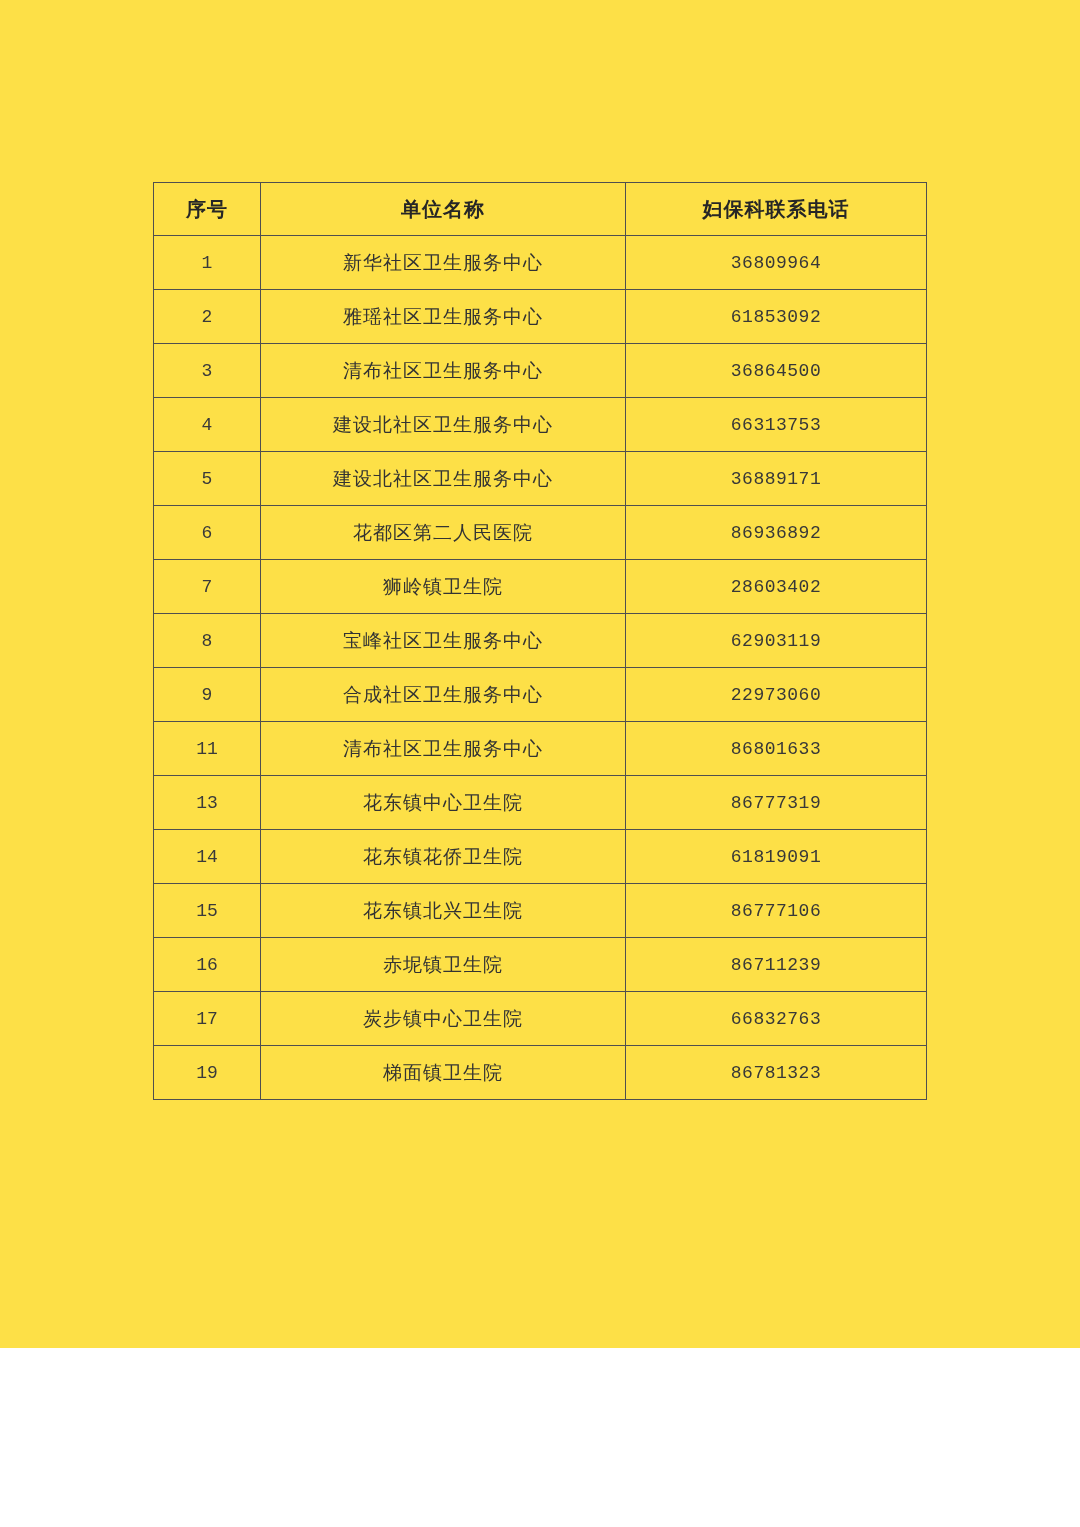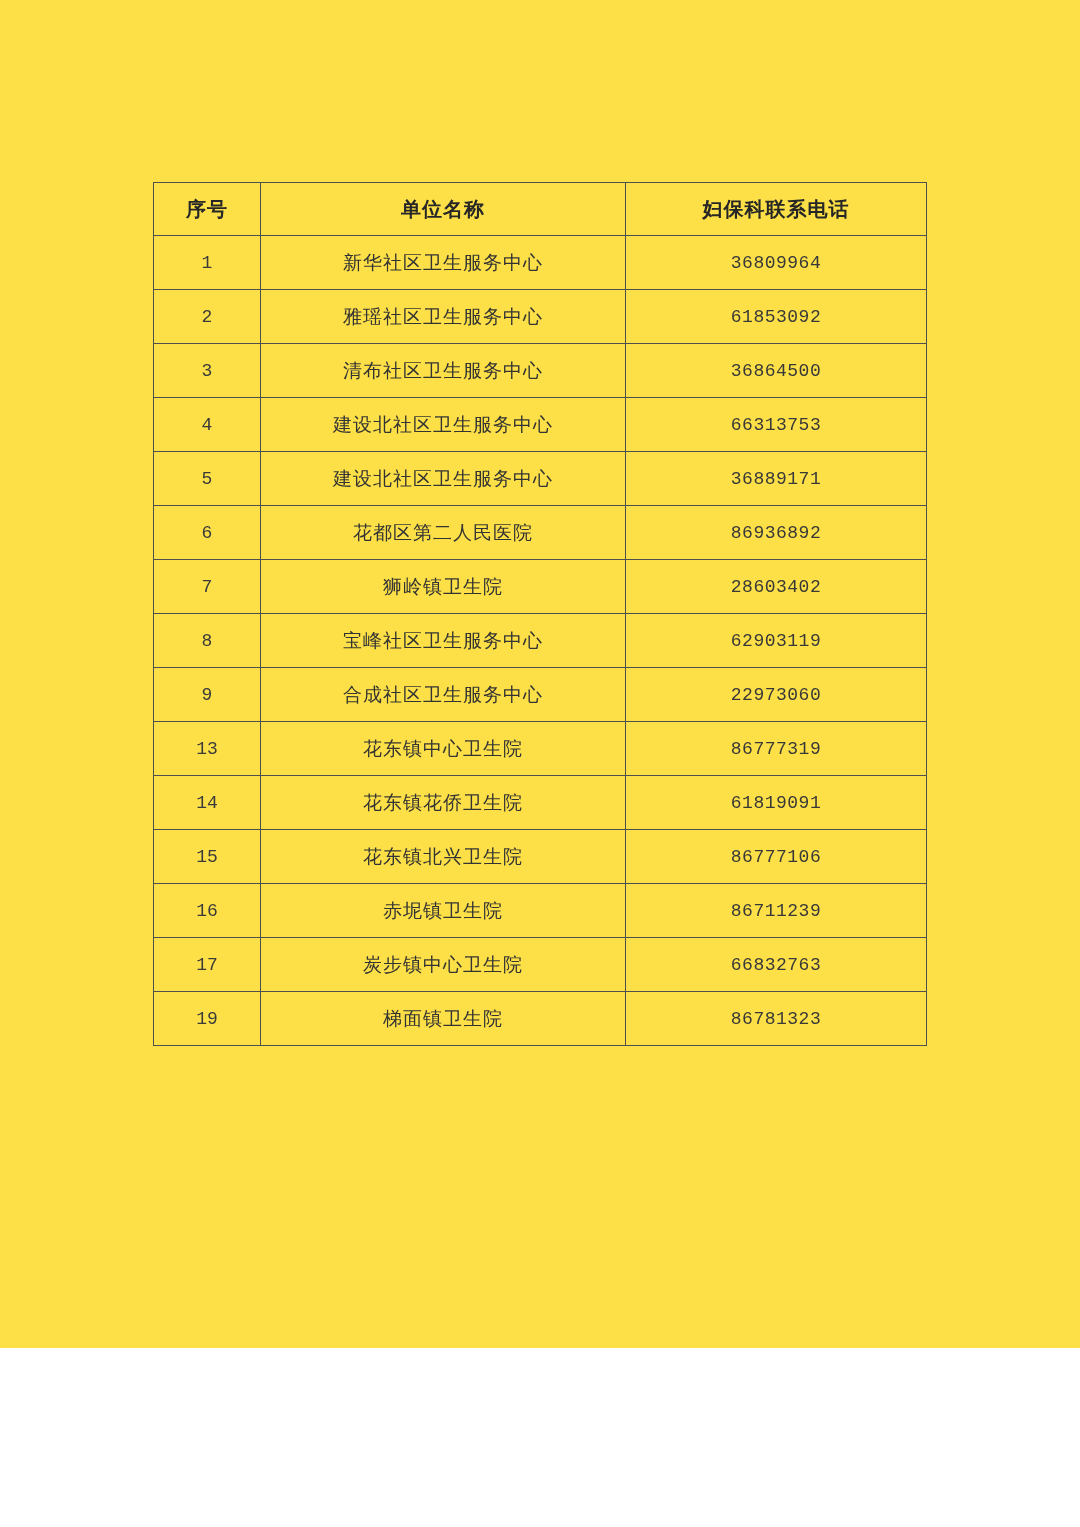--- a/index.html
+++ b/index.html
@@ -128,20 +128,25 @@
       <td class="cell-phone">62903119</td>
     </tr>
 
     <tr>
       <td class="cell-no">9</td>
       <td class="cell-name">合成社区卫生服务中心</td>
       <td class="cell-phone">22973060</td>
     </tr>
 
 
+    <tr>
+      <td class="cell-no">11</td>
+      <td class="cell-name">清布社区卫生服务中心</td>
+      <td class="cell-phone">86801633</td>
+    </tr>
 
 
     <tr>
       <td class="cell-no">13</td>
       <td class="cell-name">花东镇中心卫生院</td>
       <td class="cell-phone">86777319</td>
     </tr>
 
     <tr>
       <td class="cell-no">14</td>

